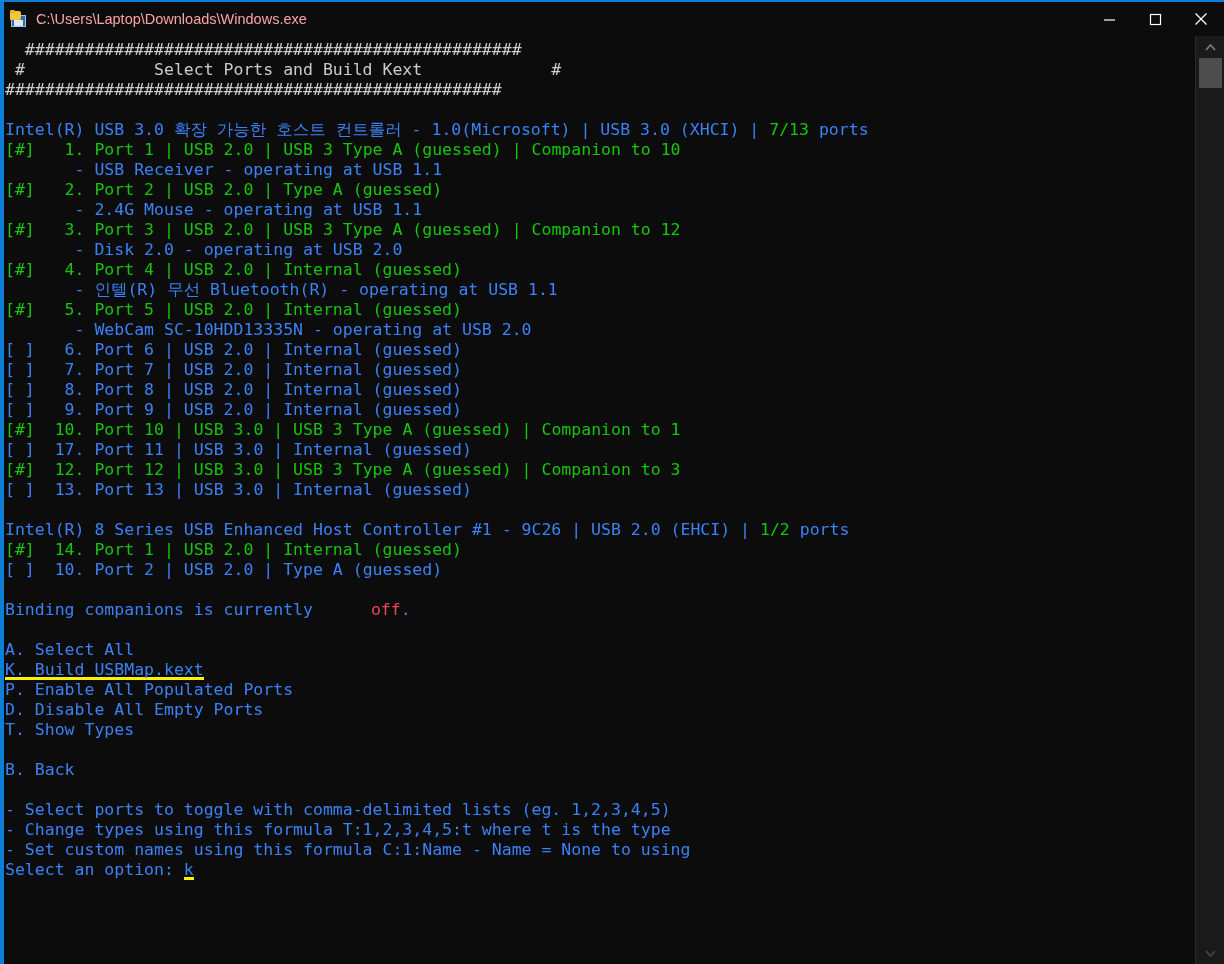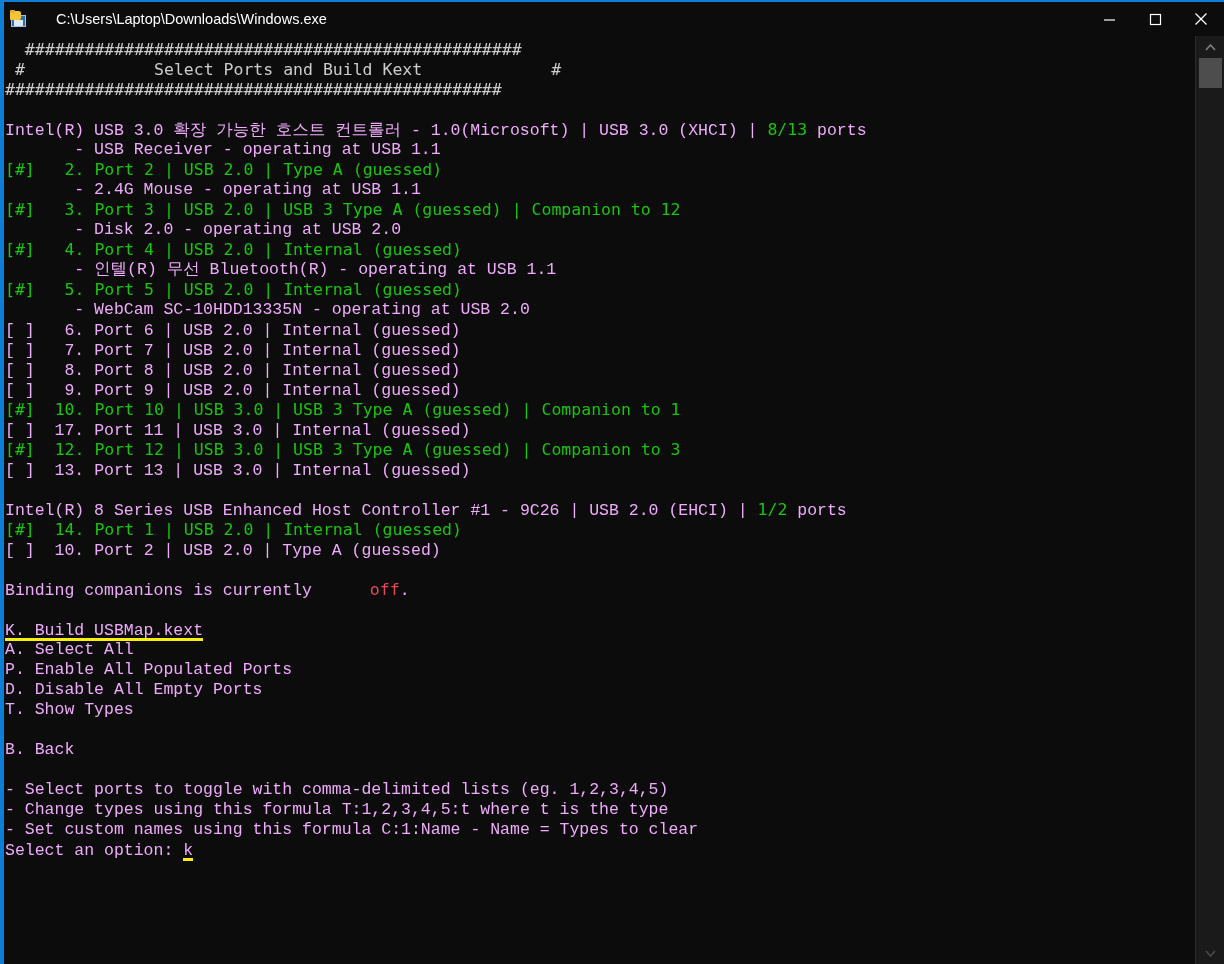--- a/index.html
+++ b/index.html
@@ -77,27 +77,26 @@
   .title-icon .folder-tab {
     position: absolute;
     left: 0px;
     top: 0px;
     width: 5px;
     height: 3px;
     background: #e3b125;
     border-radius: 1px;
   }
   .titlebar-text {
-    color: #ffffff;
+    color: #fca5a5;
     font-family: "Liberation Sans", sans-serif;
     font-size: 14.5px;
     line-height: 34px;
     letter-spacing: 0px;
     white-space: nowrap;
-    margin-left: 20px;
   }
   .win-controls {
     position: absolute;
     top: 0;
     right: 0;
     height: 34px;
     display: flex;
   }
   .win-btn {
     width: 46px;
@@ -125,21 +124,21 @@
     font-size: 16.5px;
     line-height: 20px;
     height: 20px;
     white-space: pre;
     color: #cccccc;
     letter-spacing: 0px;
     padding-left: 1px;
   }
   .green { color: #16c60c; }
   .red   { color: #e74856; margin-left: 48px; }
-  .white { color: #f0abfc; font-family: Liberation Mono, monospace; }
+  .white { color: #3b82f6; }
 
   .underline-yellow {
     position: relative;
     display: inline-block;
     box-shadow: inset 0 -3px 0 0 #f9f10b;
   }
 
   
   .scrollbar {
     position: absolute;
@@ -213,22 +212,23 @@
     </div>
   </div>
 
   <div class="console">
 
     <div class="line">  ##################################################</div>
     <div class="line"> #             Select Ports and Build Kext             #</div>
     <div class="line">##################################################</div>
     <div class="line"> </div>
 
-    <div class="line"><span class="white">Intel(R) USB 3.0 확장 가능한 호스트 컨트롤러 - 1.0(Microsoft) | USB 3.0 (XHCI) | </span><span class="green">8/13</span><span class="white"> ports</span></div>
-
+    <div class="line"><span class="white">Intel(R) USB 3.0 확장 가능한 호스트 컨트롤러 - 1.0(Microsoft) | USB 3.0 (XHCI) | </span><span class="green">7/13</span><span class="white"> ports</span></div>
+
+    <div class="line"><span class="green">[#]</span><span class="green">  </span><span class="green"> 1.</span><span class="green"> </span><span class="green">Port 1 | USB 2.0 | USB 3 Type A (guessed) | Companion to 10</span></div>
     <div class="line white">       - USB Receiver - operating at USB 1.1</div>
 
     <div class="line"><span class="green">[#]</span><span class="green">  </span><span class="green"> 2.</span><span class="green"> </span><span class="green">Port 2 | USB 2.0 | Type A (guessed)</span></div>
     <div class="line white">       - 2.4G Mouse - operating at USB 1.1</div>
 
     <div class="line"><span class="green">[#]</span><span class="green">  </span><span class="green"> 3.</span><span class="green"> </span><span class="green">Port 3 | USB 2.0 | USB 3 Type A (guessed) | Companion to 12</span></div>
     <div class="line white">       - Disk 2.0 - operating at USB 2.0</div>
 
     <div class="line"><span class="green">[#]</span><span class="green">  </span><span class="green"> 4.</span><span class="green"> </span><span class="green">Port 4 | USB 2.0 | Internal (guessed)</span></div>
     <div class="line white">       - 인텔(R) 무선 Bluetooth(R) - operating at USB 1.1</div>
@@ -252,35 +252,35 @@
 
     <div class="line"><span class="green">[#]</span><span class="green">  </span><span class="green">14.</span><span class="green"> </span><span class="green">Port 1 | USB 2.0 | Internal (guessed)</span></div>
     <div class="line"><span class="white">[ ]</span><span class="white">  </span><span class="white">10.</span><span class="white"> </span><span class="white">Port 2 | USB 2.0 | Type A (guessed)</span></div>
 
     <div class="line"> </div>
 
     <div class="line"><span class="white">Binding companions is currently </span><span class="red">off</span><span class="white">.</span></div>
 
     <div class="line"> </div>
 
+    <div class="line white">A. Select All</div>
     <div class="line"><span class="white underline-yellow">K. Build USBMap.kext</span></div>
-    <div class="line white">A. Select All</div>
     <div class="line white">P. Enable All Populated Ports</div>
     <div class="line white">D. Disable All Empty Ports</div>
     <div class="line white">T. Show Types</div>
 
     <div class="line"> </div>
 
     <div class="line white">B. Back</div>
 
     <div class="line"> </div>
 
     <div class="line white">- Select ports to toggle with comma-delimited lists (eg. 1,2,3,4,5)</div>
     <div class="line white">- Change types using this formula T:1,2,3,4,5:t where t is the type</div>
-    <div class="line white">- Set custom names using this formula C:1:Name - Name = Types to clear</div>
+    <div class="line white">- Set custom names using this formula C:1:Name - Name = None to using</div>
 
     <div class="line"><span class="white">Select an option: </span><span class="white underline-yellow">k</span></div>
 
   </div>
 
   <div class="scrollbar">
     <div class="sb-arrow up">
       <svg width="11" height="7" viewBox="0 0 11 7">
           <path d="M1 6 L5.5 1 L10 6" fill="none" stroke="#808080" stroke-width="1.6"></path>
         </svg>

